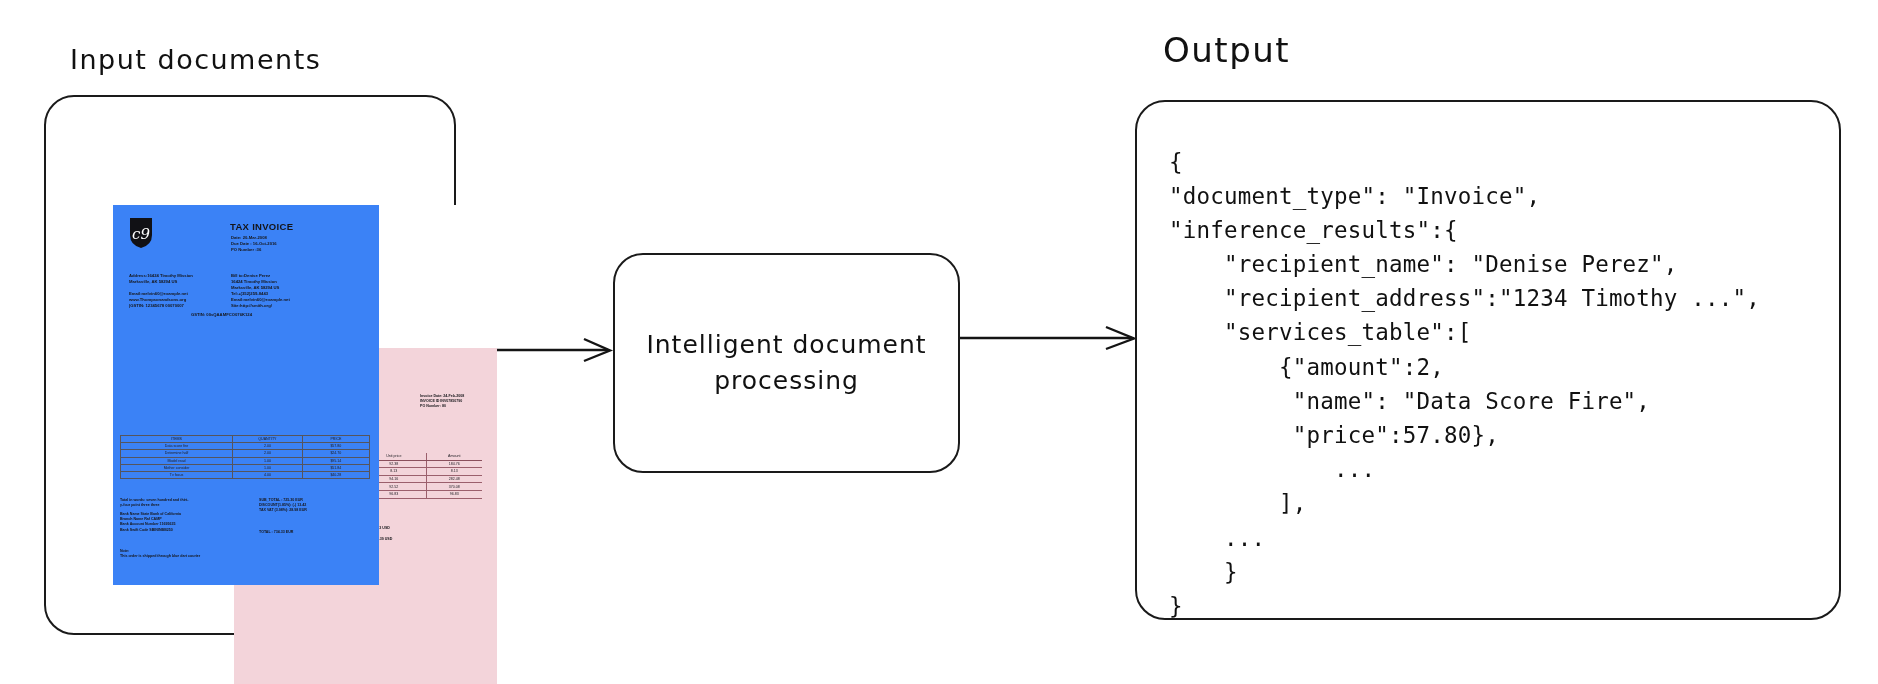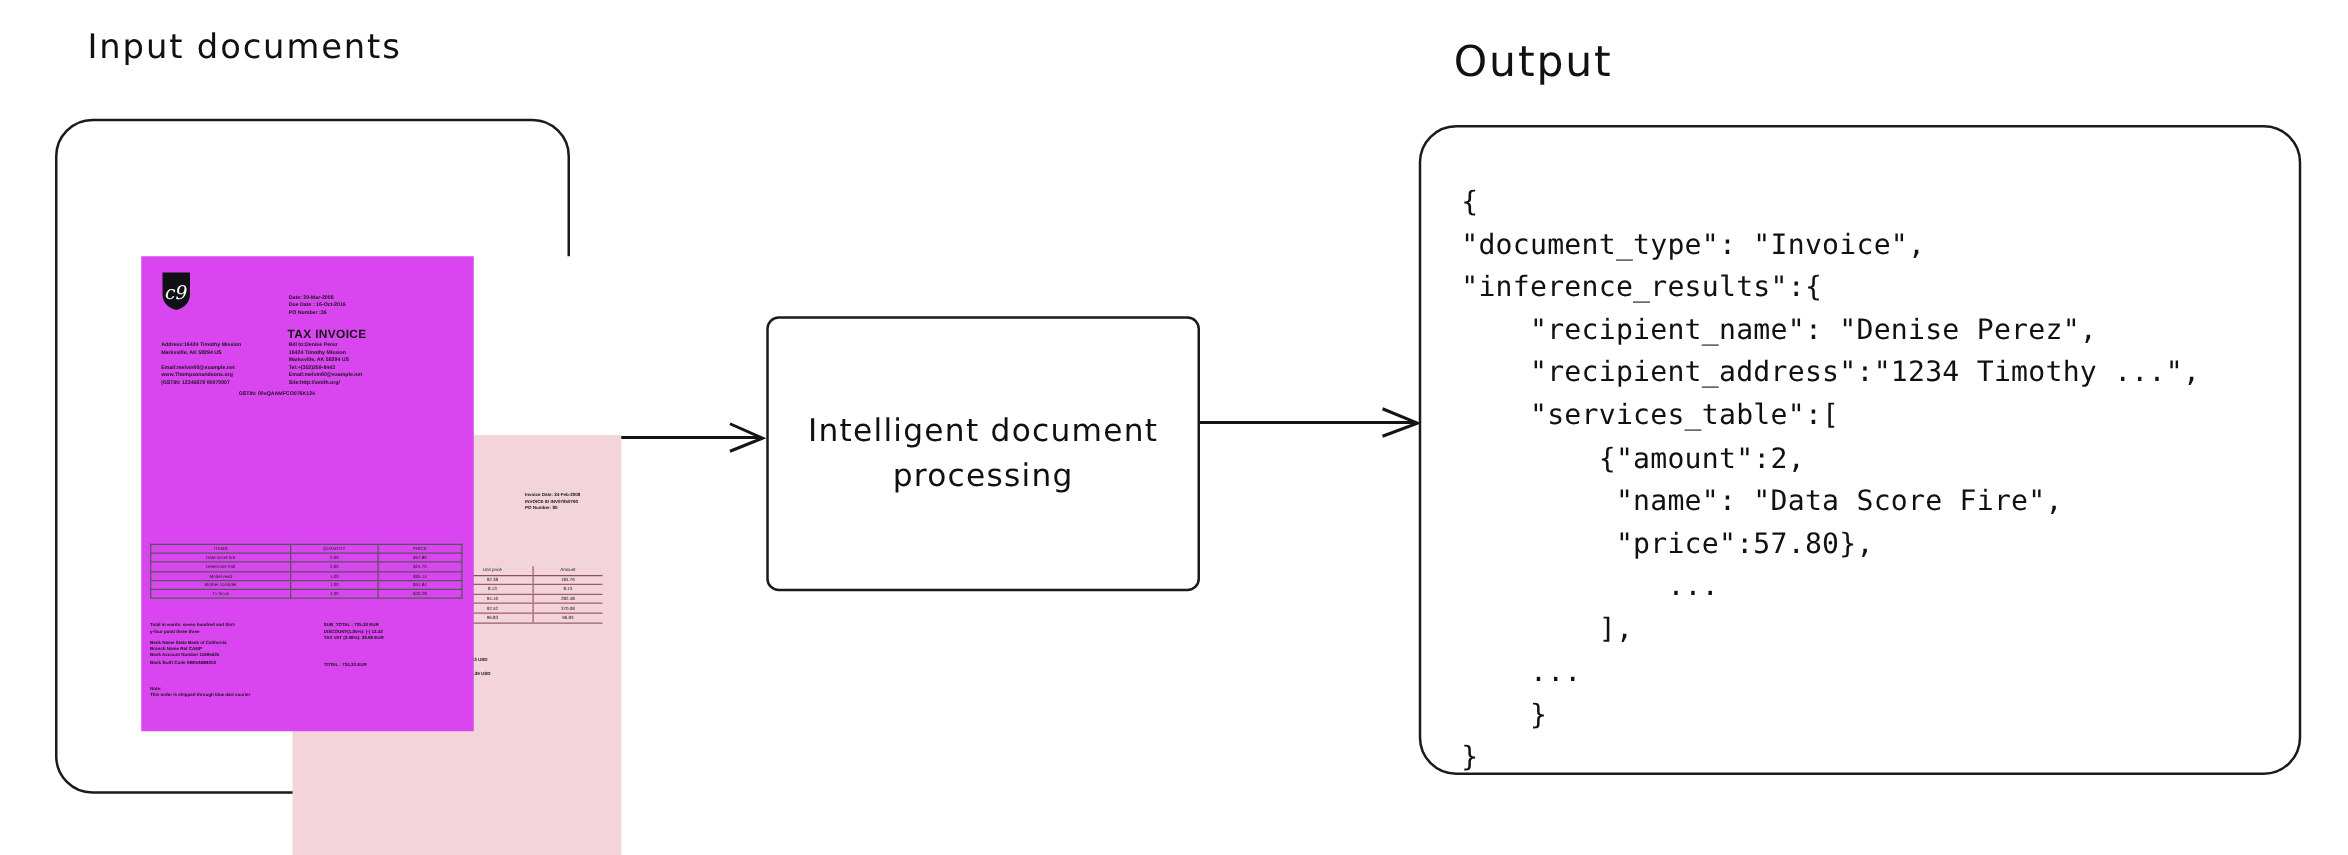--- a/index.html
+++ b/index.html
@@ -19,21 +19,21 @@
   .hand {
     font-family: "DejaVu Sans", sans-serif;
     font-weight: 400;
     letter-spacing: 1.5px;
     color: #111111;
   }
 
   #input-label {
     position: absolute;
     left: 70px;
-    top: 22px;
+    top: 44px;
     font-size: 27px;
   }
   #output-label {
     position: absolute;
     left: 1163px;
     top: 30px;
     font-size: 34px;
   }
 
   
@@ -51,21 +51,21 @@
     width: 412px;
     height: 540px;
     border-radius: 30px;
   }
 
   #process-box {
     left: 613px;
     top: 253px;
     width: 347px;
     height: 220px;
-    border-radius: 10px;
+    border-radius: 30px;
     display: flex;
     align-items: center;
     justify-content: center;
   }
   #process-box .label {
     text-align: center;
     font-size: 25px;
     line-height: 1.45;
     letter-spacing: 1px;
     padding: 0 18px;
@@ -119,21 +119,21 @@
     height: 364px;
     background: #f3d4da;
     z-index: 1;
   }
   
   #doc-purple {
     left: 67px;
     top: 108px;
     width: 266px;
     height: 380px;
-    background: #d946ef;
+    background: #3b82f6;
     z-index: 2;
   }
   
   #doc-white {
     left: 333px;
     top: 108px;
     width: 118px;
     height: 143px;
     background: #ffffff;
     z-index: 1;
@@ -161,21 +161,20 @@
   }
   #purple-title {
     position: absolute;
     left: 117px;
     top: 16px;
     font-family: "Liberation Sans", sans-serif;
     font-weight: bold;
     font-size: 9.5px;
     color: #141417;
     letter-spacing: 0.3px;
-    margin-top: 41px;
   }
 
   
   #logo {
     position: absolute;
     left: 14px;
     top: 10px;
     width: 28px;
     height: 34px;
   }

